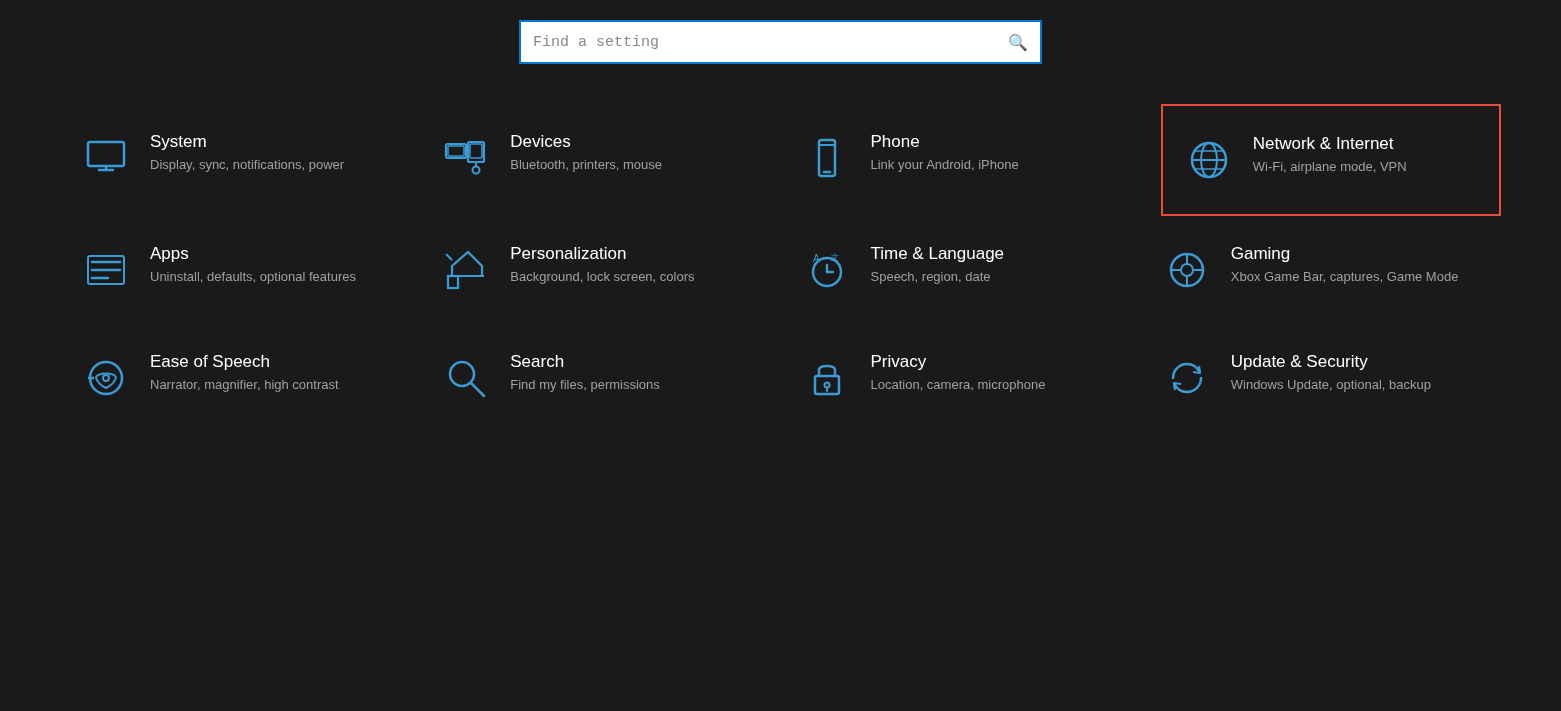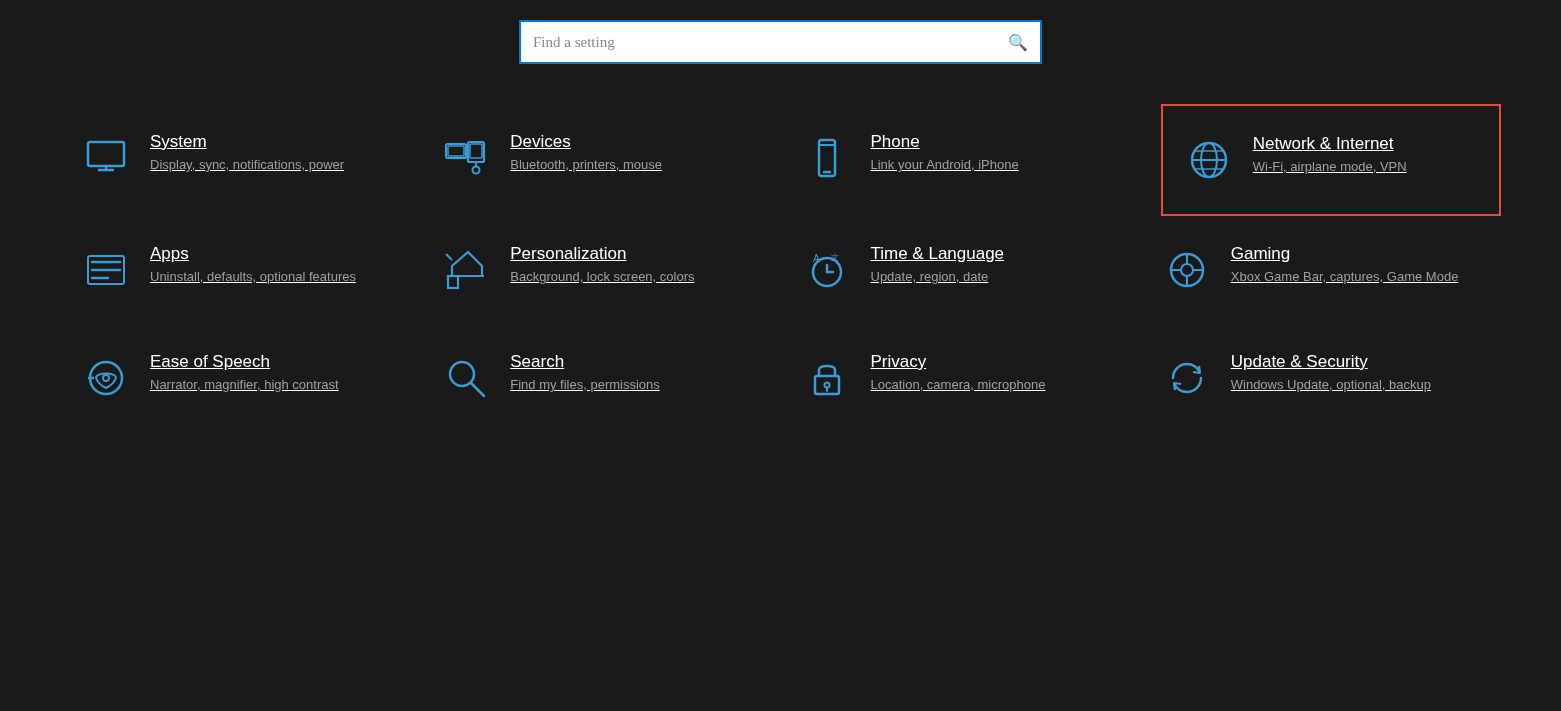--- a/index.html
+++ b/index.html
@@ -29,21 +29,21 @@
       padding: 0 12px;
     }
 
     .search-bar input {
       background: transparent;
       border: none;
       outline: none;
       font-size: 15px;
       color: #4d7c0f;
       flex: 1;
-      font-family: Liberation Serif, serif;
+      font-family: Liberation Mono, monospace;
     }
 
     .search-bar input::placeholder {
       color: #888;
     }
 
     .search-icon-wrap {
       color: #555;
       font-size: 16px;
     }
@@ -79,21 +79,20 @@
       color: #3a9bd5;
     }
 
     .setting-icon svg {
       width: 44px;
       height: 44px;
     }
 
     .setting-text {
       flex: 1;
-      text-decoration: underline;
     }
 
     .setting-title {
       font-size: 17px;
       font-weight: 500;
       color: #ffffff;
       margin-bottom: 4px;
     }
 
     .setting-subtitle {
@@ -203,21 +202,21 @@
         <svg viewBox="0 0 44 44" fill="none" xmlns="http://www.w3.org/2000/svg">
     <circle cx="22" cy="24" r="14" stroke="#3a9bd5" stroke-width="2.5" fill="none"></circle>
     <line x1="22" y1="17" x2="22" y2="24" stroke="#3a9bd5" stroke-width="2.5" stroke-linecap="round"></line>
     <line x1="22" y1="24" x2="28" y2="24" stroke="#3a9bd5" stroke-width="2.5" stroke-linecap="round"></line>
     <text x="8" y="14" fill="#3a9bd5" font-size="10" font-family="sans-serif">A</text>
     <text x="26" y="12" fill="#3a9bd5" font-size="8" font-family="sans-serif">文</text>
   </svg>
       </div>
       <div class="setting-text">
         <div class="setting-title">Time &amp; Language</div>
-        <div class="setting-subtitle">Update, region, date</div>
+        <div class="setting-subtitle">Speech, region, date</div>
       </div>
     </div>
     <div class="setting-item">
       <div class="setting-icon">
         <svg viewBox="0 0 44 44" fill="none" xmlns="http://www.w3.org/2000/svg">
     <circle cx="22" cy="22" r="16" stroke="#3a9bd5" stroke-width="2.5" fill="none"></circle>
     <circle cx="22" cy="22" r="6" stroke="#3a9bd5" stroke-width="2" fill="none"></circle>
     <path d="M22 6 L22 16" stroke="#3a9bd5" stroke-width="2" stroke-linecap="round"></path>
     <path d="M22 28 L22 38" stroke="#3a9bd5" stroke-width="2" stroke-linecap="round"></path>
     <path d="M6 22 L16 22" stroke="#3a9bd5" stroke-width="2" stroke-linecap="round"></path>

